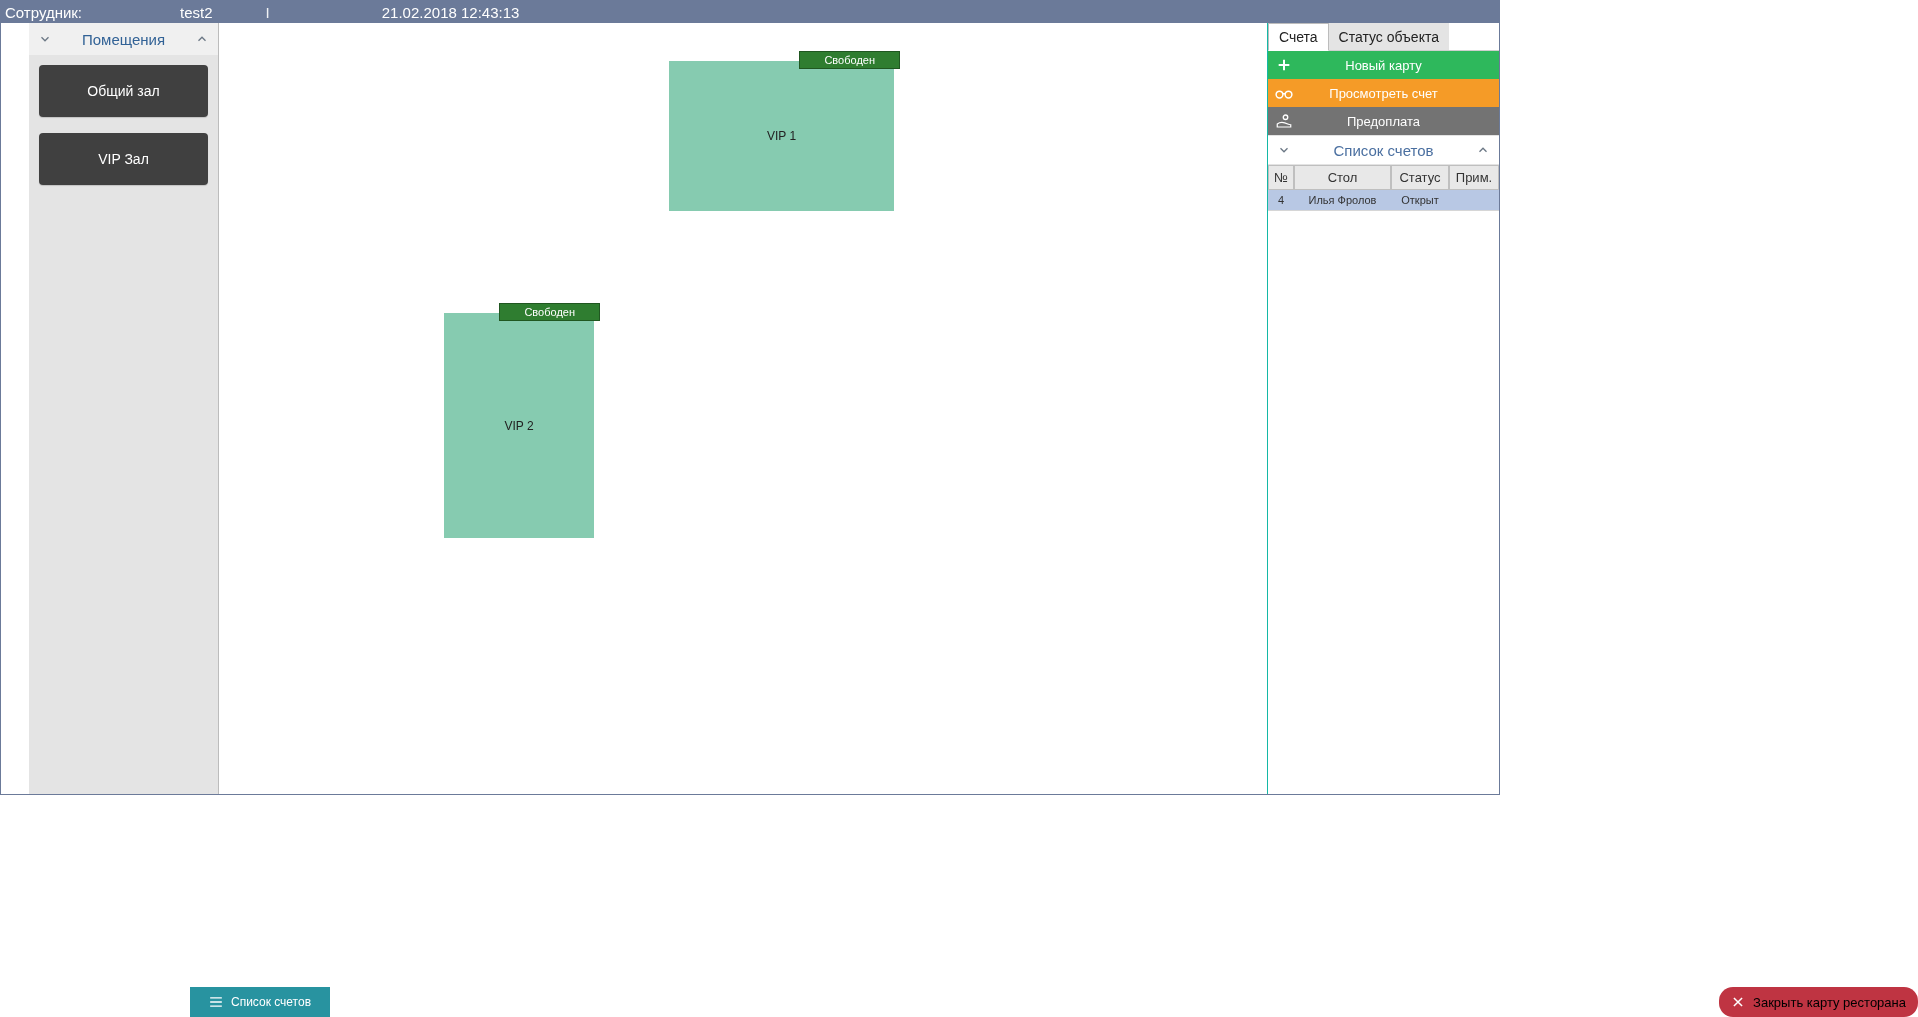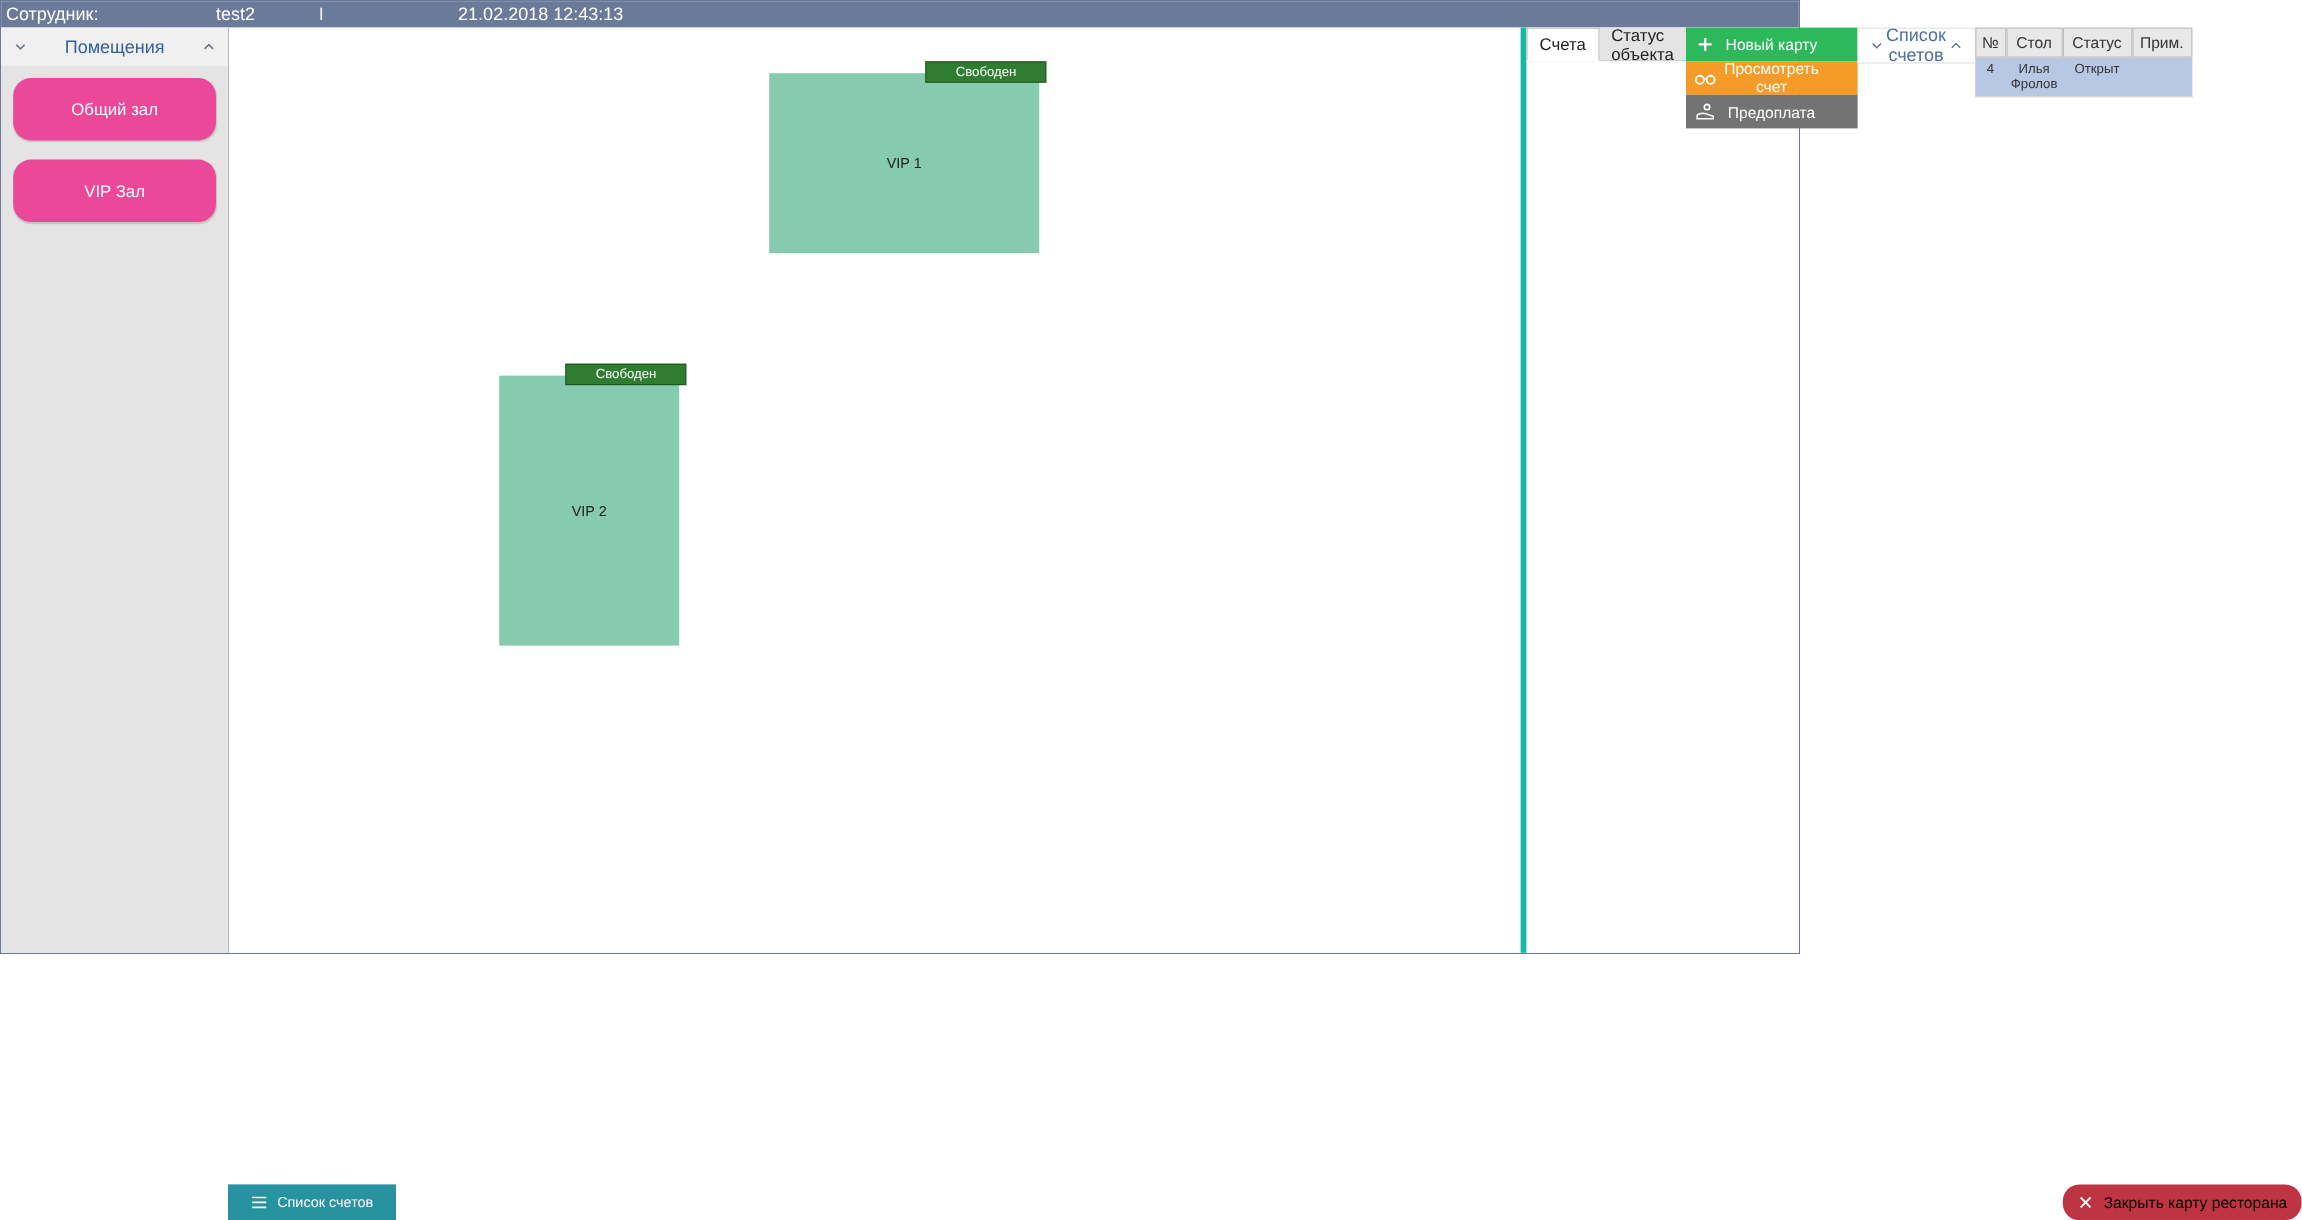--- a/index.html
+++ b/index.html
@@ -4,43 +4,43 @@
 <style>
   * { box-sizing: border-box; margin: 0; padding: 0; }
   html, body { width: 100%; height: 100%; font-family: Arial, sans-serif; font-size: 13px; color: #333; background: #fff; overflow: hidden; }
   .app { display: flex; flex-direction: column; width: 1500px; height: 795px; border: 1px solid #6b7a99; }
 
   
   .topbar { height: 22px; background: #6b7a99; color: #fff; display: flex; align-items: center; padding: 0 4px; font-size: 15px; gap: 47px; }
   .topbar .sep { margin: 0 6px; opacity: .9; }
 
   
-  .main { flex: 1; display: flex; min-height: 0; }
+  .main { flex: 1; display: flex; min-height: 0; margin-left: 28px; }
 
   
   .left { width: 190px; background: #e4e4e4; border-right: 1px solid #bcbcbc; display: flex; flex-direction: column; }
   .panel-header { height: 32px; display: flex; align-items: center; justify-content: space-between; background: #f0f0f0; padding: 0 8px; color: #326296; font-size: 15px; }
   .panel-header .title { flex: 1; text-align: center; }
   .chev { width: 16px; height: 16px; display: inline-flex; align-items: center; justify-content: center; color: #6b7785; }
   .chev svg { width: 14px; height: 14px; }
-  .room-btn { margin: 10px; height: 52px; border-radius: 15px; background: #ec4899; color: #fff; display: flex; align-items: center; justify-content: center; font-size: 14px; cursor: pointer; box-shadow: 0 1px 1px rgba(0,0,0,.15); }
+  .room-btn { margin: 10px; height: 52px; border-radius: 4px; background: #404040; color: #fff; display: flex; align-items: center; justify-content: center; font-size: 14px; cursor: pointer; box-shadow: 0 1px 1px rgba(0,0,0,.15); }
   .room-btn:last-of-type { margin-top: 6px; }
 
   
   .canvas { flex: 1; position: relative; background: #fff; }
   .table { position: absolute; display: flex; flex-direction: column; align-items: center; justify-content: center; font-size: 12px; color: #222; cursor: pointer; }
   .rect-green { background: #86cbb0; }
   .ellipse { border-radius: 50%; }
   .orange { background: #f3c27e; }
   .badge { position: absolute; top: -10px; right: -6px; padding: 2px 24px; font-size: 11px; color: #fff; border: 1px solid rgba(0,0,0,.3); }
   .badge.free { background: #2f7d30; }
   .badge.busy { background: #e63b28; }
 
   
-  .right { width: 232px; border-left: 5px solid #14b8a6; display: flex; flex-direction: row; background: #fff; }
+  .right { width: 232px; border-left: 1px solid #14b8a6; display: flex; flex-direction: column; background: #fff; }
   .tabs { height: 28px; display: flex; border-bottom: 1px solid #cfcfcf; }
   .tab { padding: 4px 10px; font-size: 14px; display: flex; align-items: center; cursor: pointer; background: #e4e4e4; color: #222; }
   .tab.active { background: #fff; border: 1px solid #bcbcbc; border-bottom: 1px solid #fff; margin-bottom: -1px; }
   .actions { display: flex; flex-direction: column; }
   .action-btn { height: 28px; display: flex; align-items: center; color: #fff; font-size: 13px; cursor: pointer; }
   .action-btn .ic { width: 32px; display: flex; align-items: center; justify-content: center; }
   .action-btn .lbl { flex: 1; text-align: center; padding-right: 32px; }
   .bg-green2 { background: #2eb85c; }
   .bg-orange2 { background: #f59b27; }
   .bg-teal { background: #737373; }

